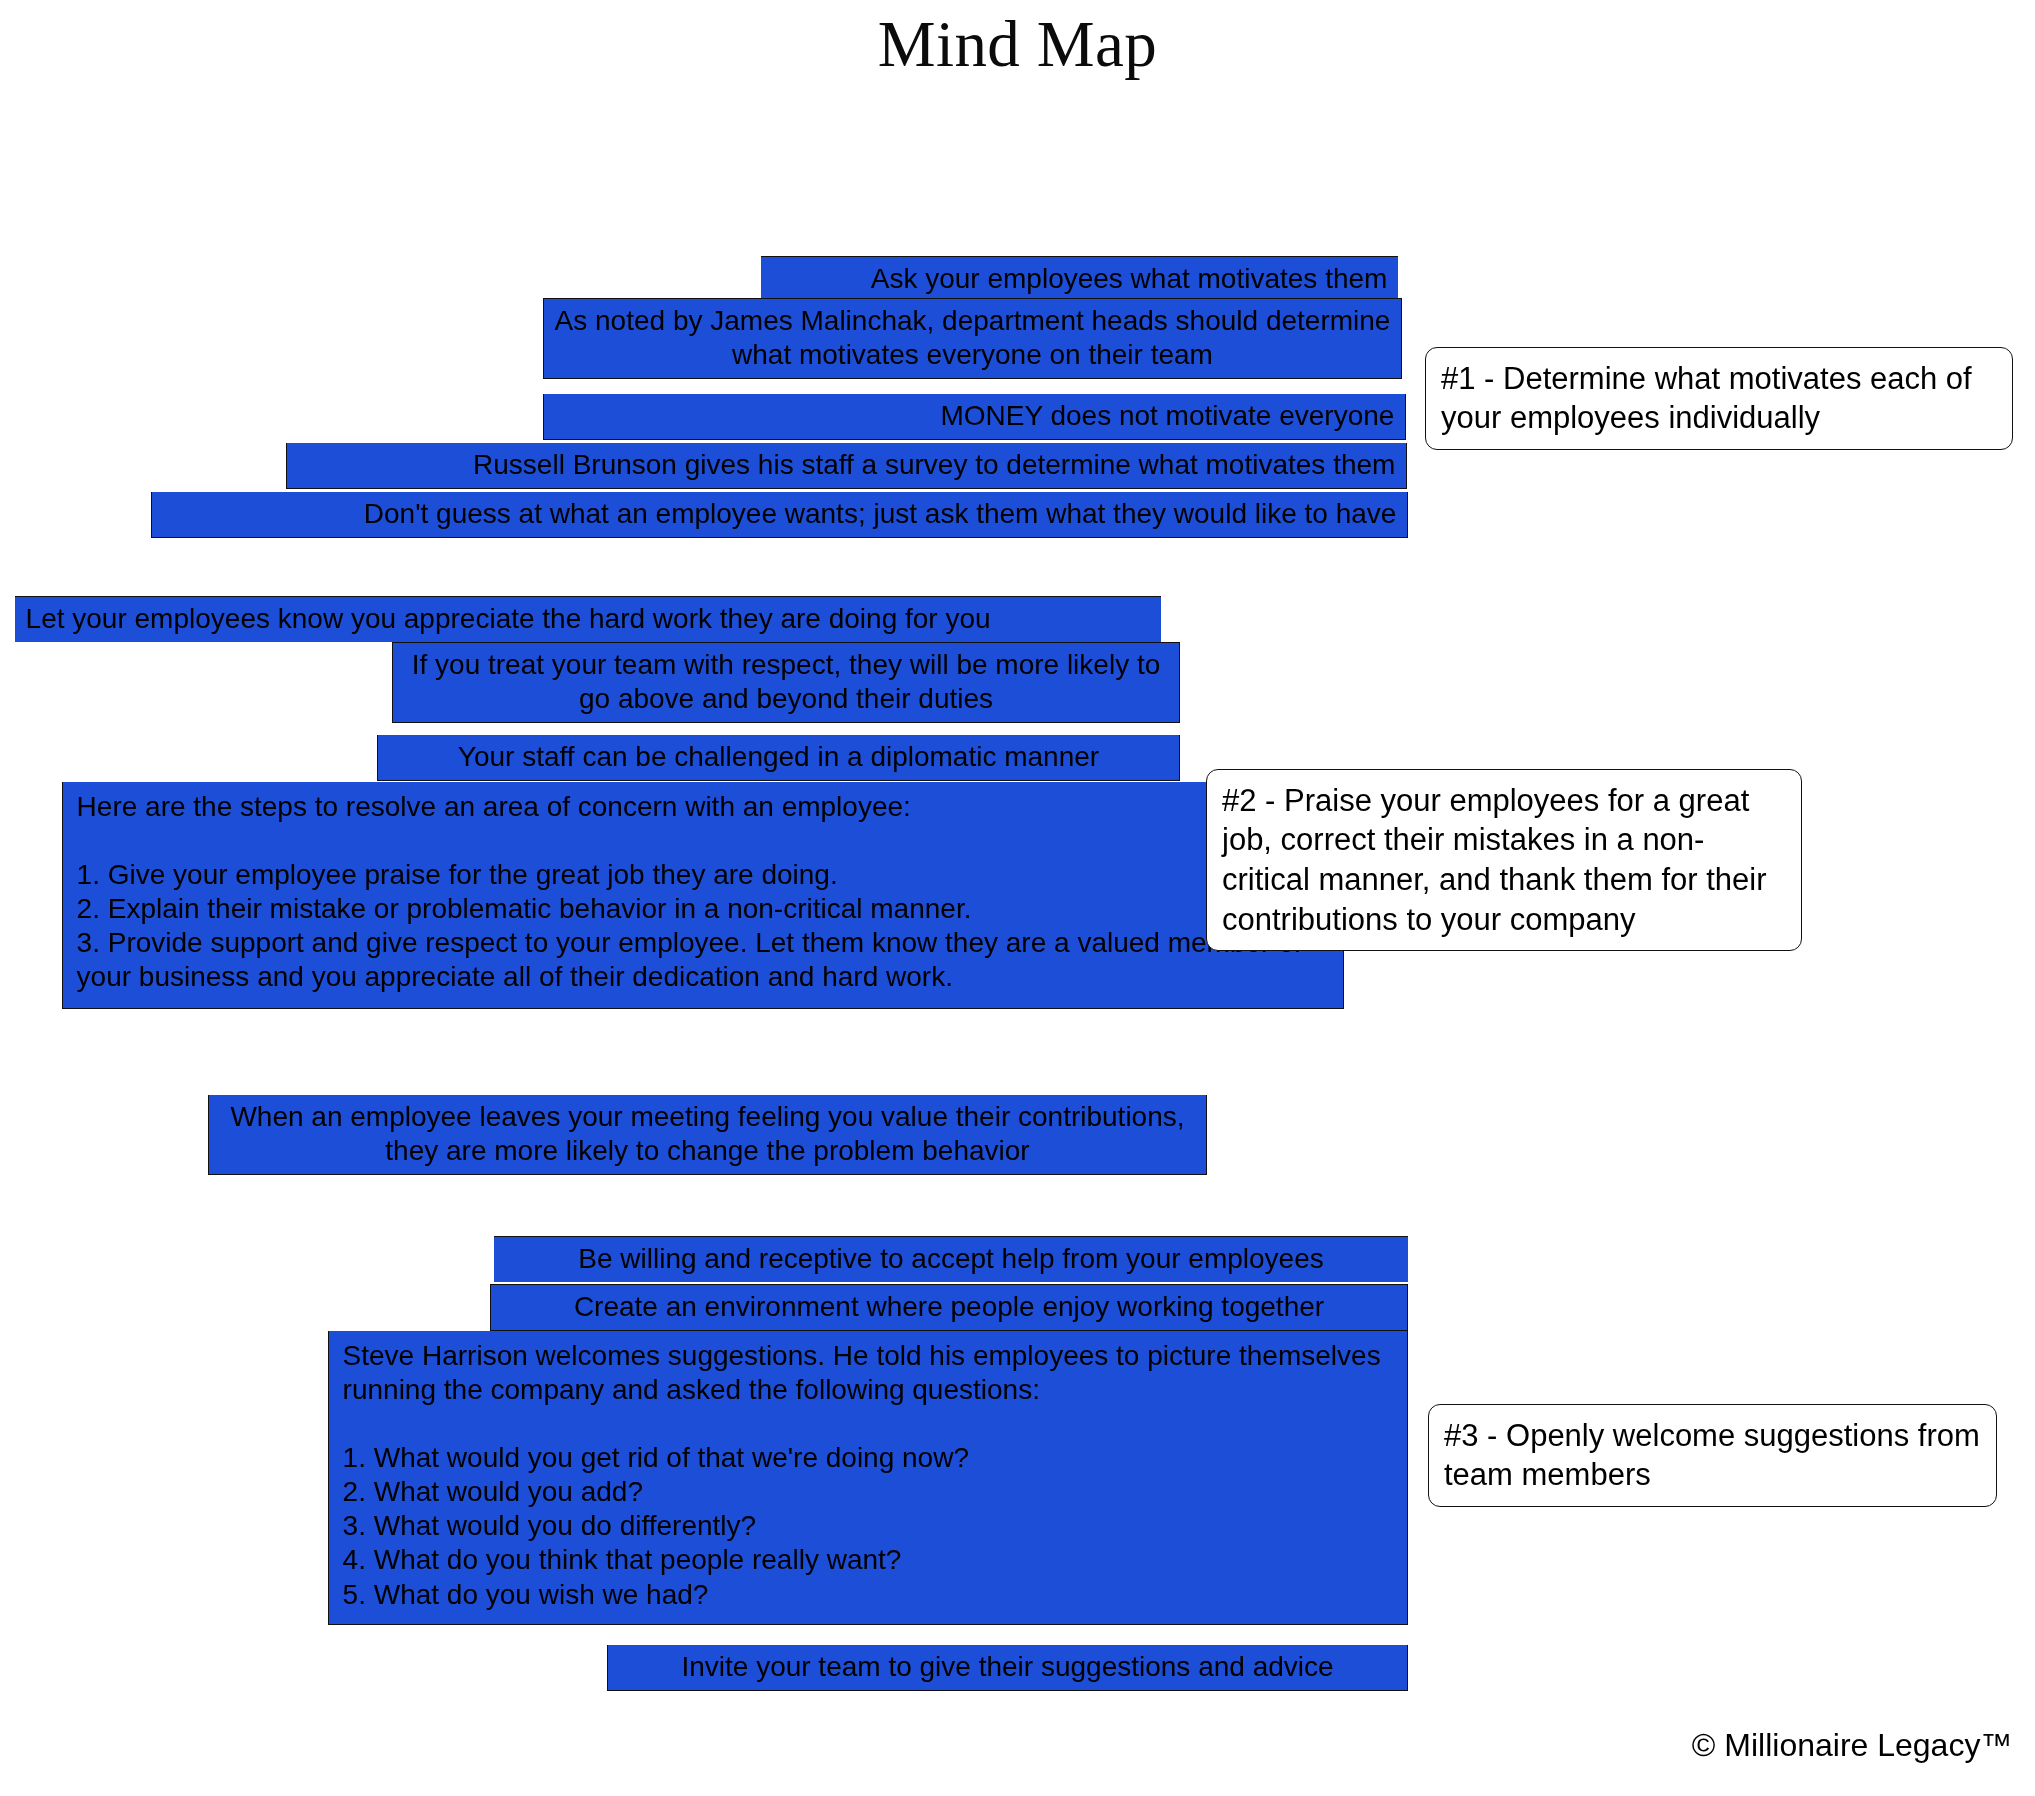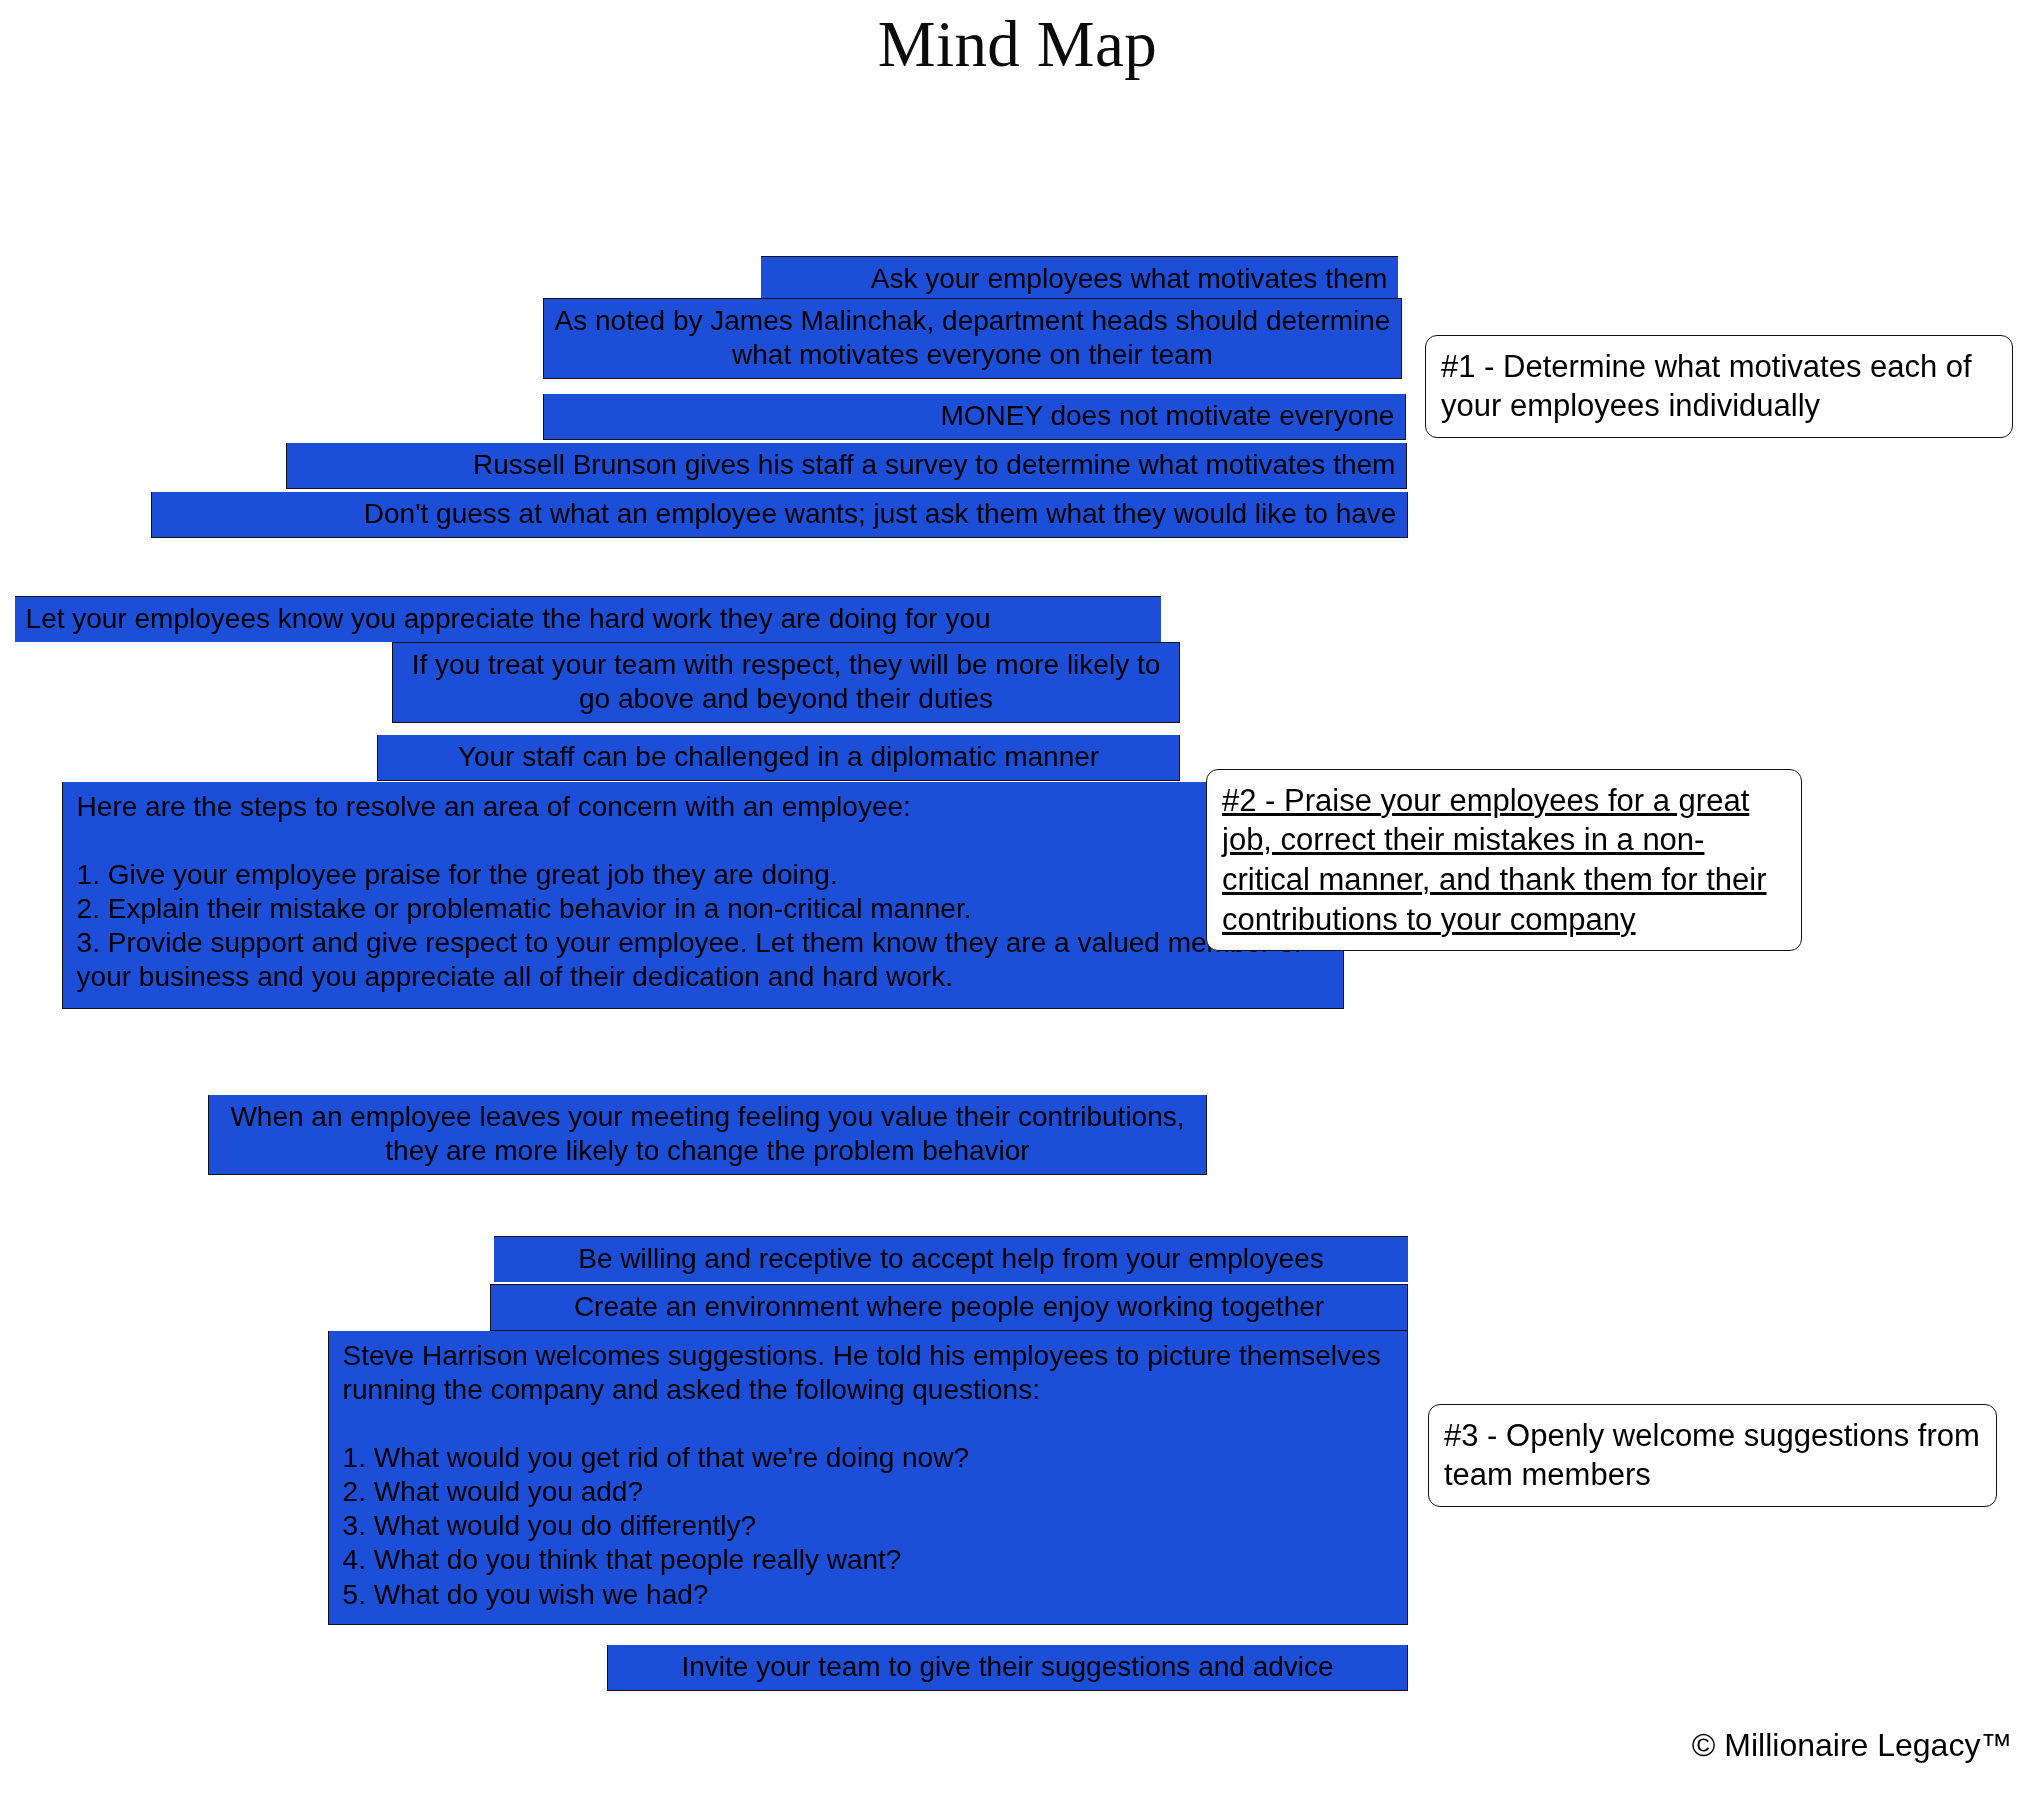--- a/index.html
+++ b/index.html
@@ -85,37 +85,37 @@
 <div class="node leaf leaf-top right-align" style="left:761px; top:256px; width:637px; border-left:none; border-right:none; border-bottom:none;">Ask your employees what motivates them</div>
 
 <div class="node leaf-top" style="left:543px; top:298px; width:859px; text-align:center;">As noted by James Malinchak, department heads should determine what motivates everyone on their team</div>
 
 <div class="node leaf right-align" style="left:543px; top:394px; width:863px;">MONEY does not motivate everyone</div>
 
 <div class="node leaf right-align" style="left:286px; top:443px; width:1121px;">Russell Brunson gives his staff a survey to determine what motivates them</div>
 
 <div class="node leaf right-align" style="left:151px; top:492px; width:1257px;">Don't guess at what an employee wants; just ask them what they would like to have</div>
 
-<div class="topic" style="left:1425px; top:335px; width:731px; max-width:588px;">#1 - Determine what motivates each of your employees individually</div>
+<div class="topic" style="left:1425px; top:347px; width:731px; max-width:588px;">#1 - Determine what motivates each of your employees individually</div>
 
 <div class="node leaf leaf-top" style="left:15px; top:596px; width:1146px; border-left:none; border-right:none; border-bottom:none;">Let your employees know you appreciate the hard work they are doing for you</div>
 
 <div class="node leaf-top center-align" style="left:392px; top:642px; width:788px;">If you treat your team with respect, they will  be more likely to go above and beyond their duties</div>
 
 <div class="node leaf center-align" style="left:377px; top:735px; width:803px;">Your staff can be challenged in a diplomatic manner</div>
 
 <div class="node leaf list-block" style="left:62px; top:782px; width:1282px; padding:7.5px 13.6px 13.6px 13.6px;">Here are the steps to resolve an area of concern with an employee:
 
 1. Give your employee praise for the great job they are doing.
 2. Explain their mistake or problematic behavior in a non-critical manner.
 3. Provide support and give respect to your employee. Let them know they are a valued member of your business and you appreciate all of their dedication and hard work.</div>
 
 <div class="node leaf center-align" style="left:181px; top:1095px; width:999px;margin-left:27px;">When an employee leaves your meeting feeling you value their contributions, they are more likely to change the problem behavior</div>
 
-<div class="topic" style="left:1206px; top:769px; width:596px;text-decoration:underline;">#2 - Praise your employees for a great job,  correct their mistakes in a non-critical manner, and thank them for their contributions to your company</div>
+<div class="topic" style="left:1206px; top:769px; width:596px;">#2 - Praise your employees for a great job,  correct their mistakes in a non-critical manner, and thank them for their contributions to your company</div>
 
 <div class="node leaf leaf-top center-align" style="left:494px; top:1236px; width:914px; border-left:none; border-right:none; border-bottom:none;">Be willing and receptive to accept help from your employees</div>
 
 <div class="node leaf-top center-align" style="left:490px; top:1284px; width:918px;">Create an environment where people enjoy working together</div>
 
 <div class="node leaf list-block" style="left:328px; top:1331px; width:1080px; padding:7.5px 13.6px 12px 13.6px;">Steve Harrison welcomes suggestions. He told his employees to picture themselves running the company and asked the following questions:
 
 1. What would you get rid of that we're doing now?
 2. What would you add?
 3. What would you do differently?

